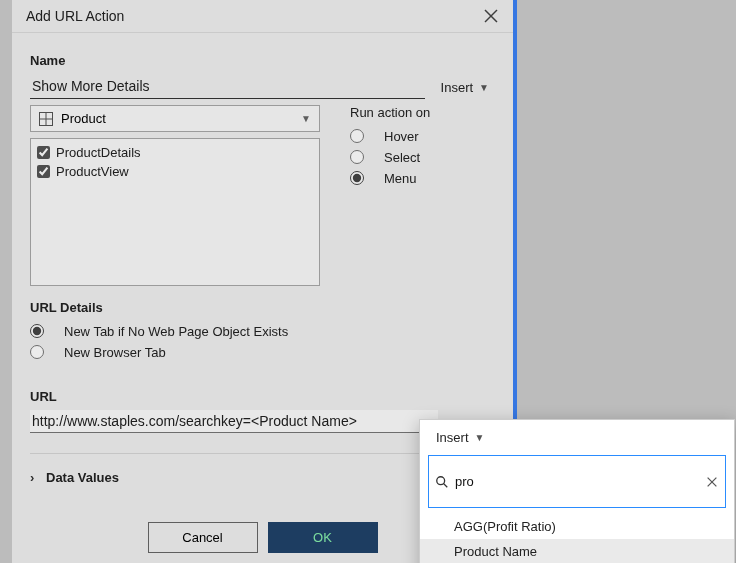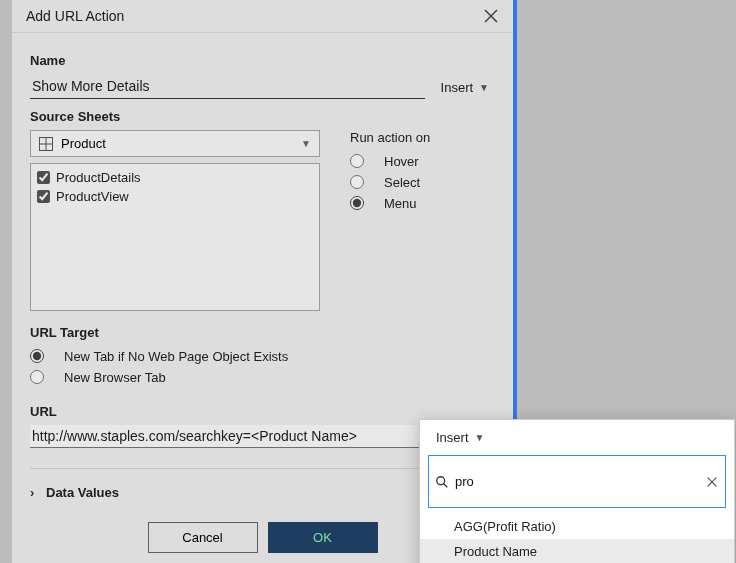--- a/index.html
+++ b/index.html
@@ -70,21 +70,20 @@
 
     <div class="section-label">Name</div>
     <div class="name-row">
       <input class="name-input" value="Show More Details" style="">
       <span class="insert-link">
         <span>Insert</span>
         <span class="tri">▼</span>
       </span>
     </div>
 
-    <div class="section-label">Source Sheets</div>
     <div class="src-row">
       <div class="src-left">
         <div class="dropdown">
           <svg class="grid-icon" viewBox="0 0 14 14">
               <rect x="0.5" y="0.5" width="13" height="13" fill="none" stroke="#555"></rect>
               <line x1="7" y1="0.5" x2="7" y2="13.5" stroke="#555"></line>
               <line x1="0.5" y1="7" x2="13.5" y2="7" stroke="#555"></line>
             </svg>
           <span>Product</span>
           <span class="spacer"></span>
@@ -111,31 +110,31 @@
           <input type="radio" name="run" style="">
           <span>Select</span>
         </label>
         <label class="radio-row">
           <input type="radio" name="run" checked="" style="">
           <span>Menu</span>
         </label>
       </div>
     </div>
 
-    <div class="section-label" style="margin-top:14px">URL Target</div>
+    <div class="section-label" style="margin-top:14px">URL Details</div>
     <label class="radio-row">
       <input type="radio" name="target" checked="" style="">
       <span>New Tab if No Web Page Object Exists</span>
     </label>
     <label class="radio-row">
       <input type="radio" name="target" style="">
       <span>New Browser Tab</span>
     </label>
 
-    <div class="section-label" style="margin-top:16px">URL</div>
+    <div class="section-label" style="margin-top:26px">URL</div>
     <div class="url-row">
       <input class="url-input highlighted" value="http://www.staples.com/searchkey=&lt;Product Name&gt;" style="">
       <span class="insert-link" style="visibility:hidden">
         <span>Insert</span>
       </span>
     </div>
 
     <hr class="hr">
 
     <div class="data-values">

